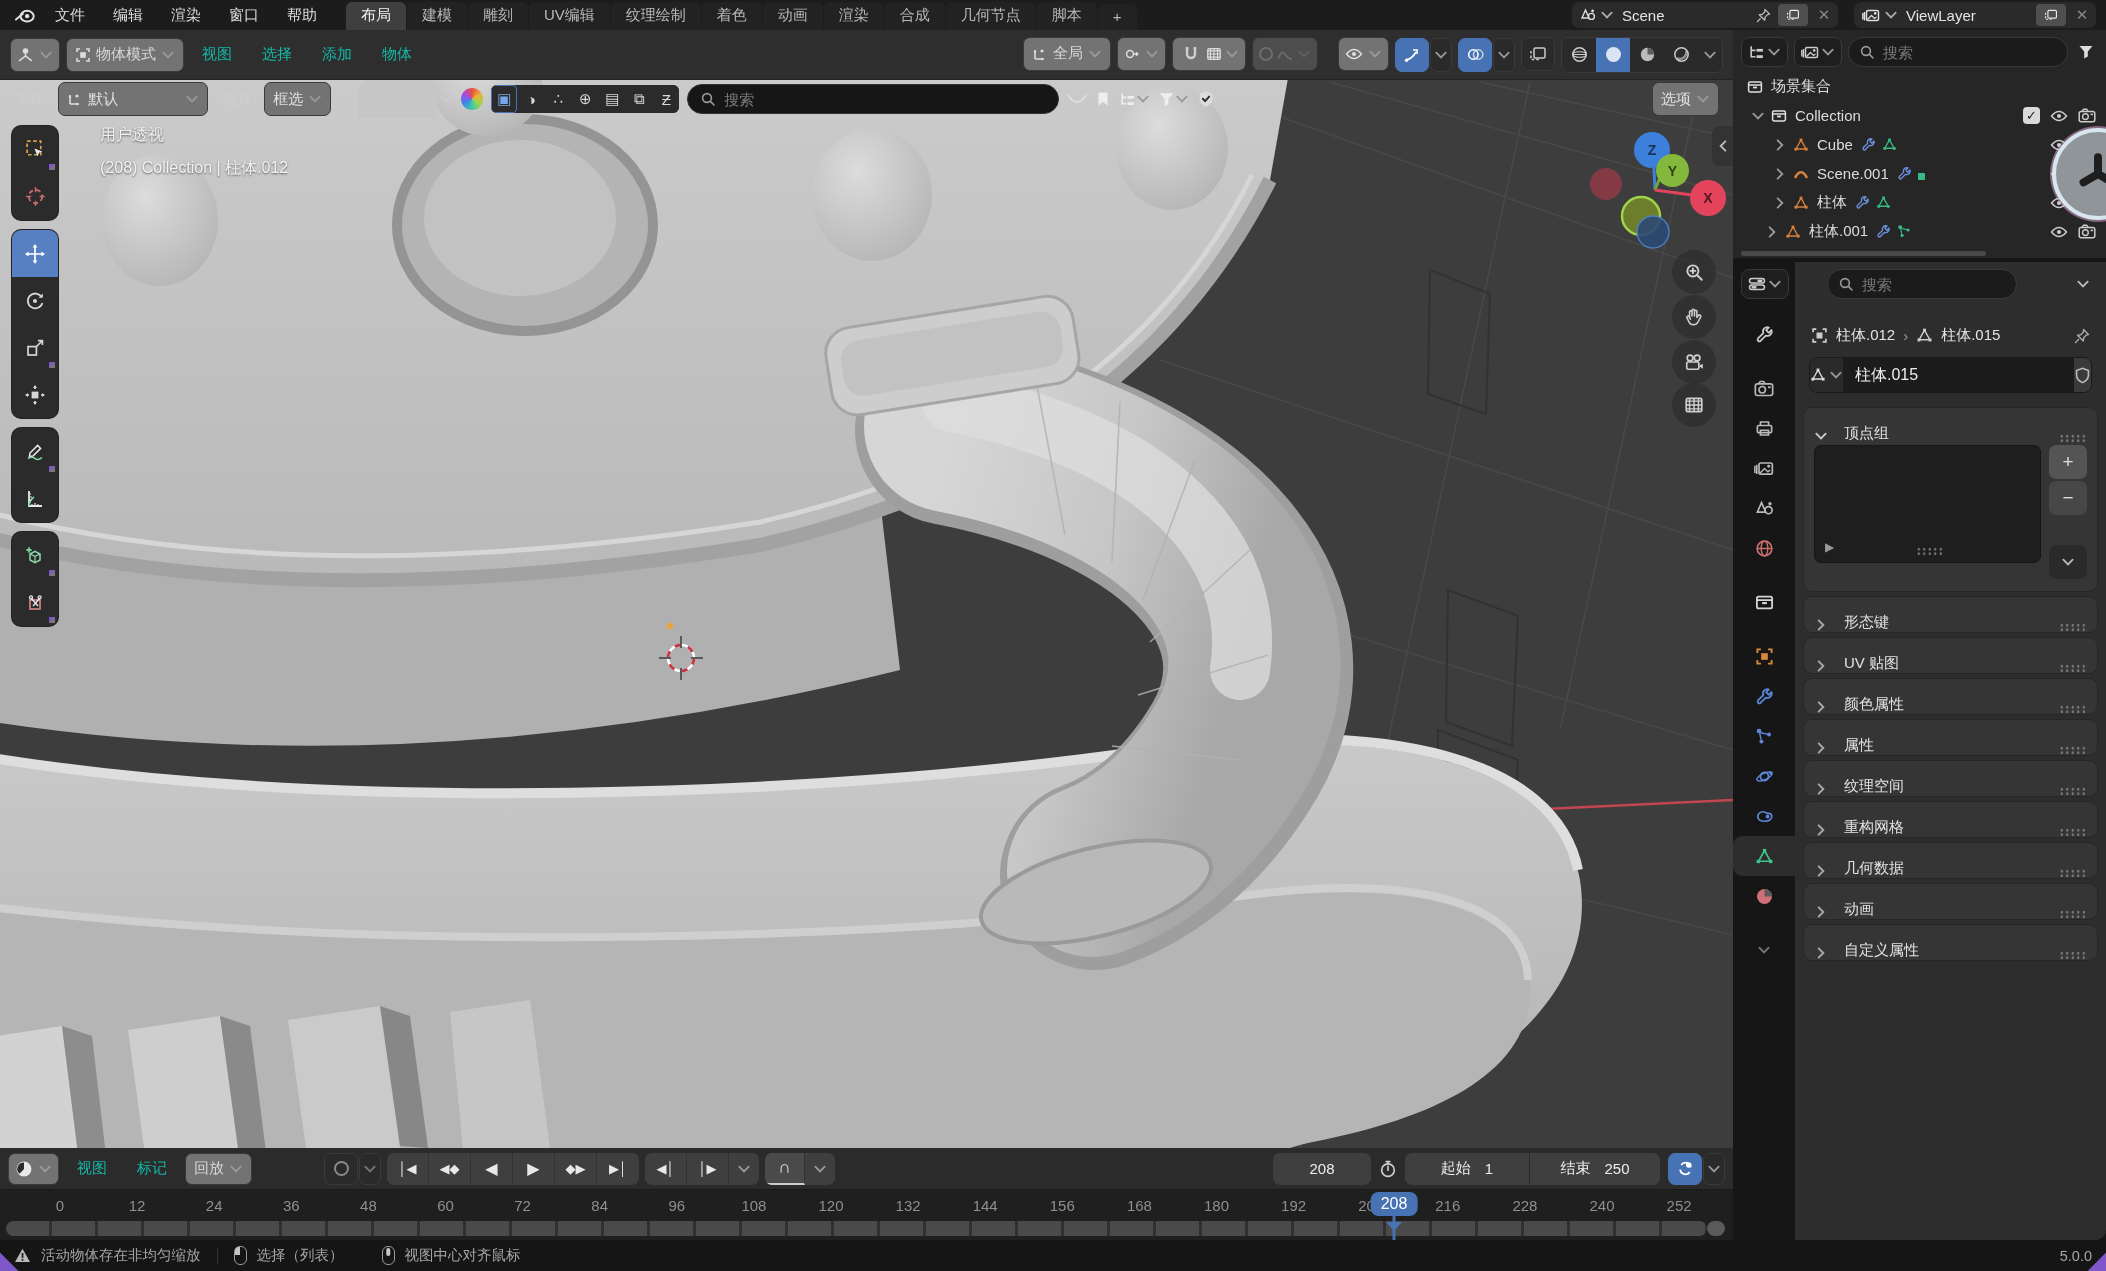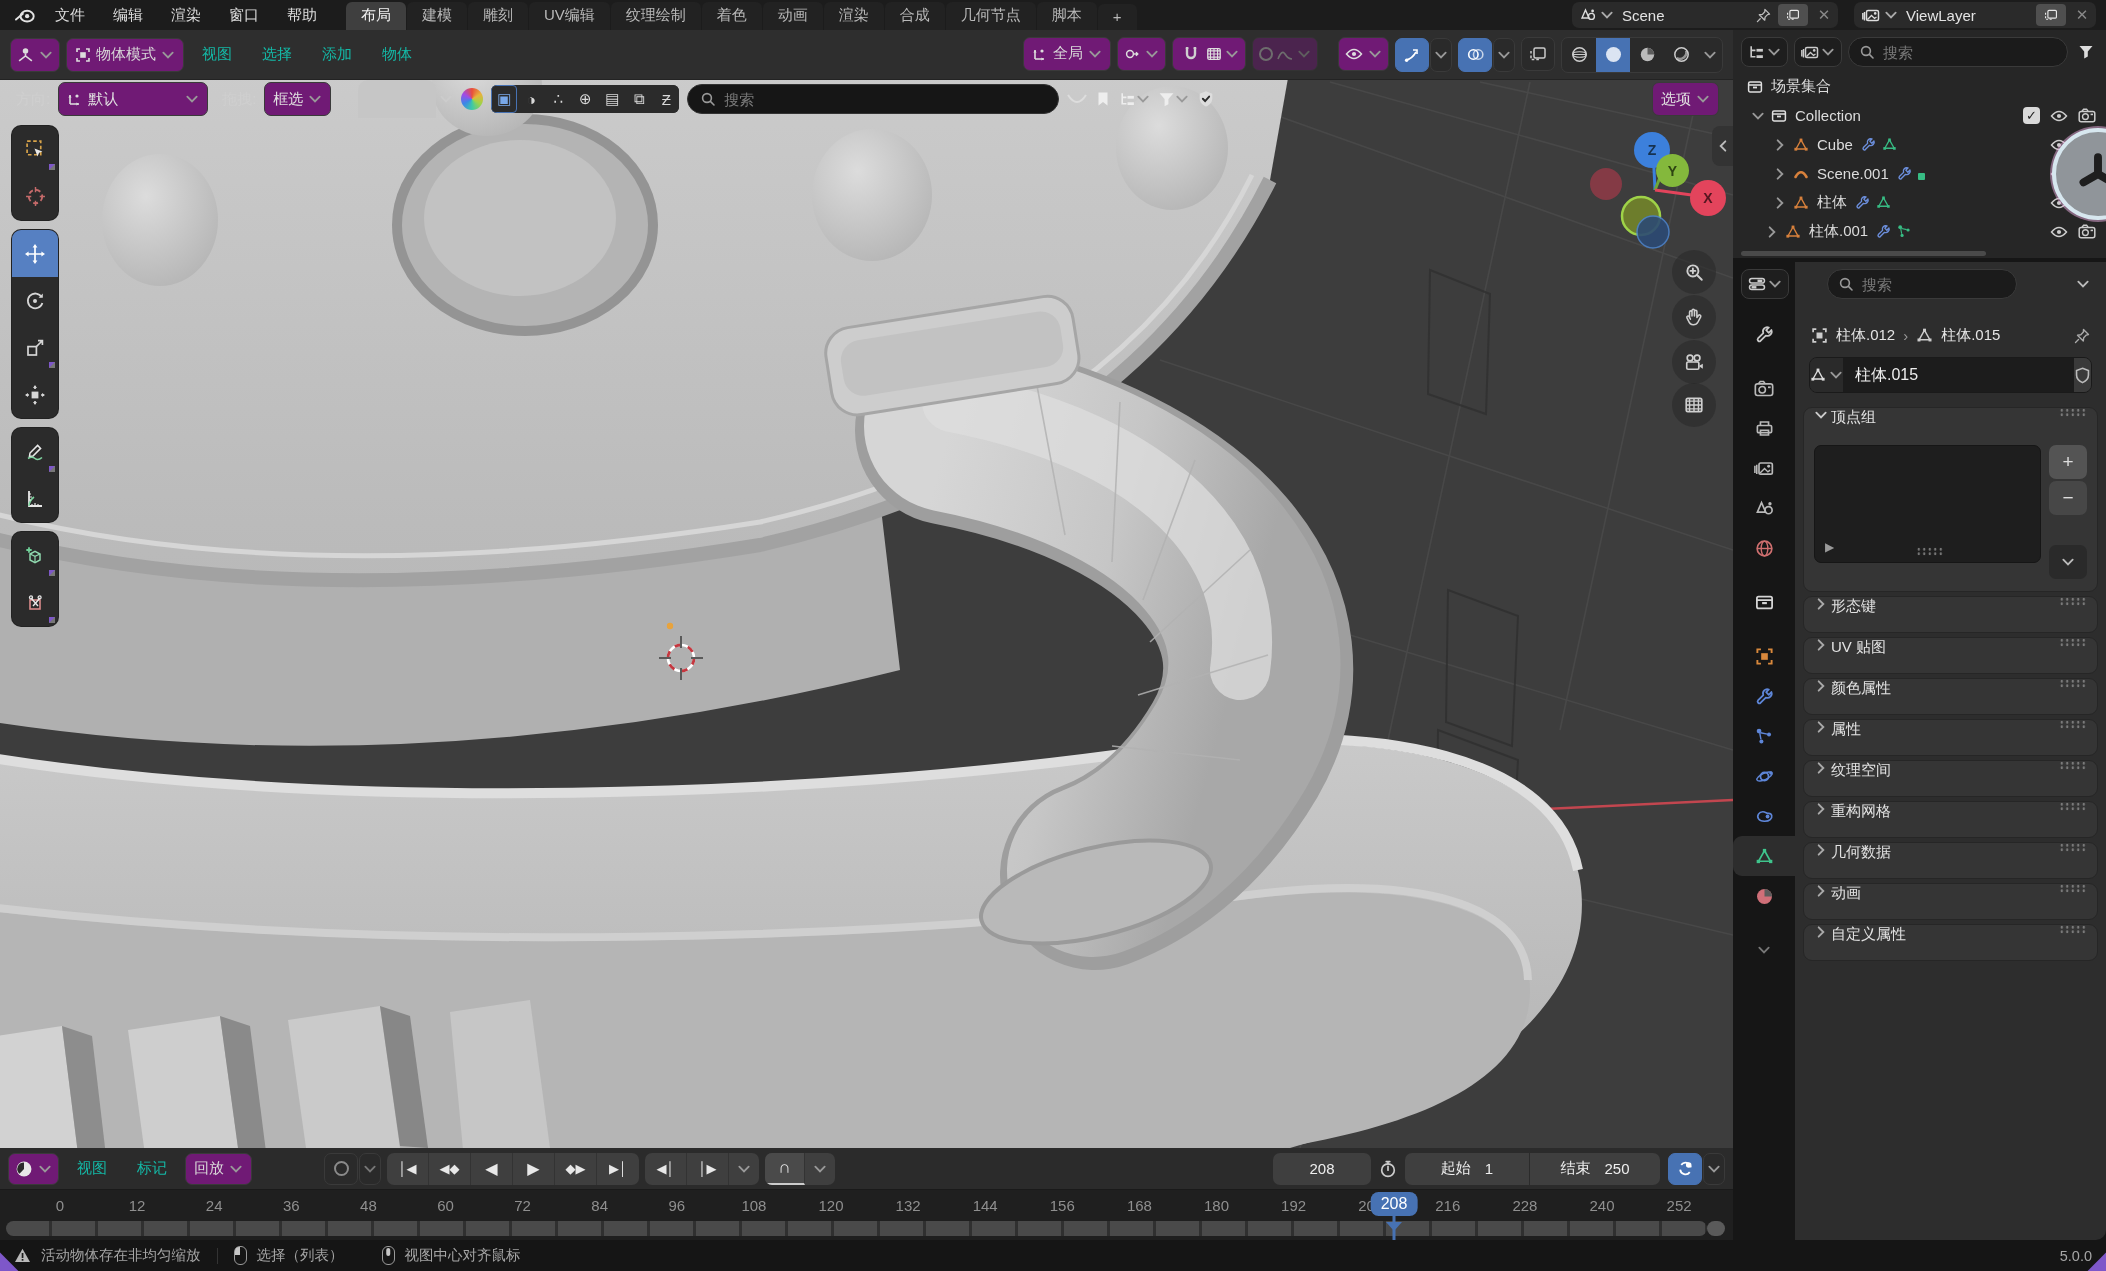--- a/index.html
+++ b/index.html
@@ -19,21 +19,21 @@
   .idblock{display:flex;align-items:center;background:#2a2a2a;border-radius:7px;height:26px;overflow:hidden}
   .idblock .seg{display:flex;align-items:center;gap:4px;padding:0 8px;height:100%}
   .idblock .name{min-width:128px;color:#e3e3e3}
   .idblock .copy{background:#4f4f4f;border-radius:4px;margin:0 2px;width:30px;height:22px}
   
   #leftcol{position:absolute;left:0;top:30px;width:1733px;height:1210px}
   #viewport{position:absolute;left:0;top:0;width:1733px;height:1118px;overflow:hidden;background:#3d3d3d}
   #vp-scene{position:absolute;inset:0;z-index:0}
   
   #vphead{position:absolute;left:0;top:0;width:100%;height:50px;background:#2e2e2e;z-index:5;display:flex;align-items:center;padding:0 10px;gap:6px;border-bottom:1px solid #232323}
-  .hbtn{display:flex;align-items:center;gap:5px;background:#701a75;border:1px solid #3a3a3a;border-radius:7px;height:34px;padding:0 8px}
+  .hbtn{display:flex;align-items:center;gap:5px;background:#737373;border:1px solid #3a3a3a;border-radius:7px;height:34px;padding:0 8px}
   .hmenu{padding:0 12px;color:#14b8a6}
   .tgl{width:34px;height:34px;background:#2a2a2a;border:1px solid #3a3a3a;border-radius:7px}
   .tgl.on{background:#4772b3;border-color:#4772b3}
   .shadegrp{display:flex;background:#2a2a2a;border-radius:7px;overflow:hidden;border:1px solid #3a3a3a}
   .shadegrp .tgl{border:none;border-radius:0;background:transparent}
   .shadegrp .tgl.on{background:#4772b3}
   
   #toolrow{position:absolute;left:4px;top:50px;width:100%;height:38px;z-index:5;display:flex;align-items:center;padding:0 12px;gap:8px;color:#e0e0e0}
   .trlabel{color:#cfcfcf}
   .tsearch{display:flex;align-items:center;gap:8px;background:#161616;border:1px solid #333;border-radius:15px;height:30px;width:372px;padding:0 12px}
@@ -90,21 +90,21 @@
   .ptab{height:40px;display:flex;align-items:center;justify-content:center}
   .ptab.active{background:#2d2d2d;border-radius:9px 0 0 9px}
   .ptgap{height:14px}
   #pbody{position:absolute;left:62px;top:50px;right:0;bottom:0;padding:8px 6px;overflow:hidden}
   .bcrumb{display:flex;align-items:center;gap:8px;padding:6px 10px 12px;color:#e4e4e4}
   .namewrap{display:flex;align-items:center;margin:0 8px 14px;height:36px;border-radius:8px;overflow:hidden;border:1px solid #1a1a1a}
   .namewrap .icbox{width:50px;height:100%;background:#2a2a2a;display:flex;align-items:center;justify-content:center;gap:3px}
   .namewrap input{flex:1;height:100%;background:#1c1c1c;border:none;outline:none;color:#eee;padding:0 12px;font-size:16px}
   .namewrap .shield{width:40px;height:100%;background:#3a3a3a;display:flex;align-items:center;justify-content:center}
   .panel{background:#353535;border:1px solid #262626;border-radius:9px;margin:0 2px 4px;color:#e2e2e2}
-  .phead{display:flex;align-items:flex-start;gap:3px;height:35px;padding:0 10px}
+  .phead{display:flex;align-items:flex-end;gap:16px;height:35px;padding:0 10px}
   .grip{width:28px;height:9px;margin-left:auto;background-image:radial-gradient(#8b8b8b 1.3px,transparent 1.4px);background-size:5.5px 4.5px;opacity:.8}
   .vglist{position:relative;margin:2px 10px 12px;display:flex;gap:8px}
   .vgbox{flex:1;height:118px;background:#1e1e1e;border:1px solid #161616;border-radius:7px;position:relative}
   .vgbox .tri{position:absolute;left:10px;bottom:8px;color:#9a9a9a;font-size:12px}
   .vgbox .grip{position:absolute;left:45%;bottom:6px;margin:0}
   .vgcol{display:flex;flex-direction:column;width:38px;gap:2px}
   .sqbtn{height:34px;border-radius:7px;background:#545454;color:#ddd;display:flex;align-items:center;justify-content:center;font-size:19px}
   .sqbtn.minus{background:#474747}
   .sqbtn.menu{background:#2a2a2a;margin-top:28px}
   
@@ -777,20 +777,24 @@
             </span>
           <span class="tool">
               <svg width="20" height="20">
                 <use href="#i-cutcube"></use>
               </svg>
               <span class="corner"></span>
             </span>
         </div>
       </div>
 
+      <div id="vpinfo">
+        <div>用户透视</div>
+        <div>(208) Collection | 柱体.012</div>
+      </div>
 
       <div id="cursor3d">
         <svg width="66" height="66" viewBox="0 0 66 66">
           <circle cx="36" cy="36" r="13" fill="none" stroke="#fff" stroke-width="2.6"></circle>
           <circle cx="36" cy="36" r="13" fill="none" stroke="#c4373f" stroke-width="2.8" stroke-dasharray="6.8 6.8"></circle>
           <path d="M36 14v12M36 46v12M14 36h12M46 36h12" stroke="#5a5a5a" stroke-width="2"></path>
           <circle cx="25" cy="4" r="3.2" fill="#e8a33c"></circle>
         </svg>
       </div>
 

